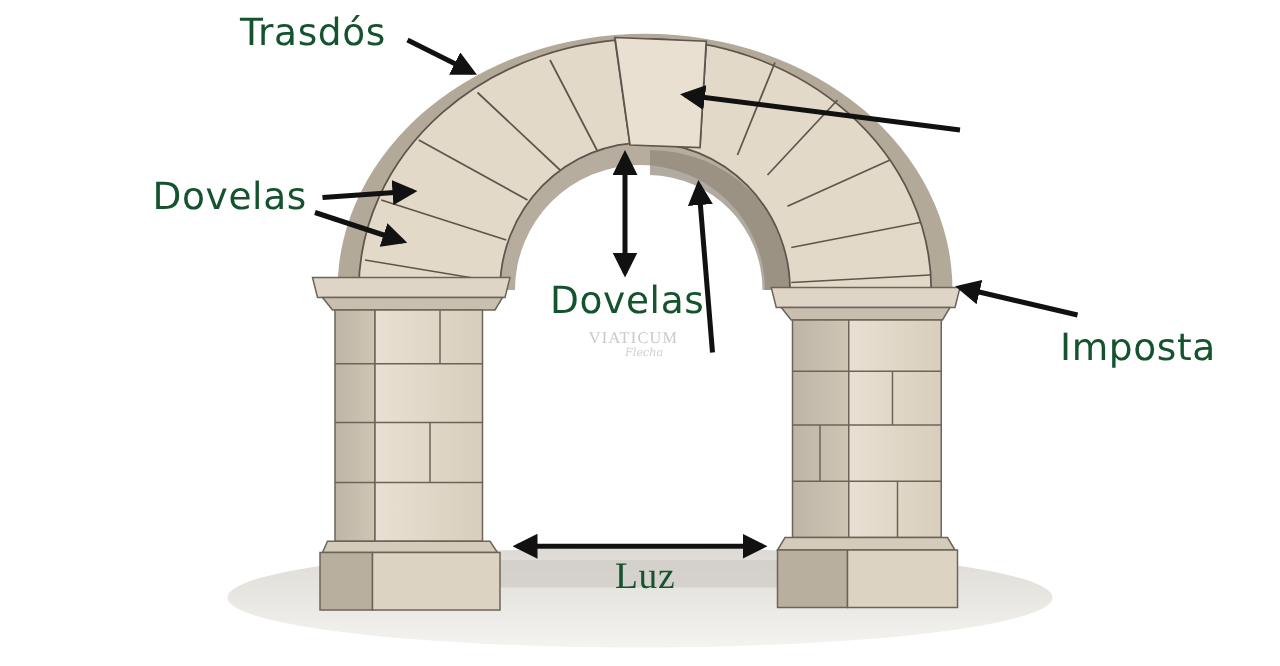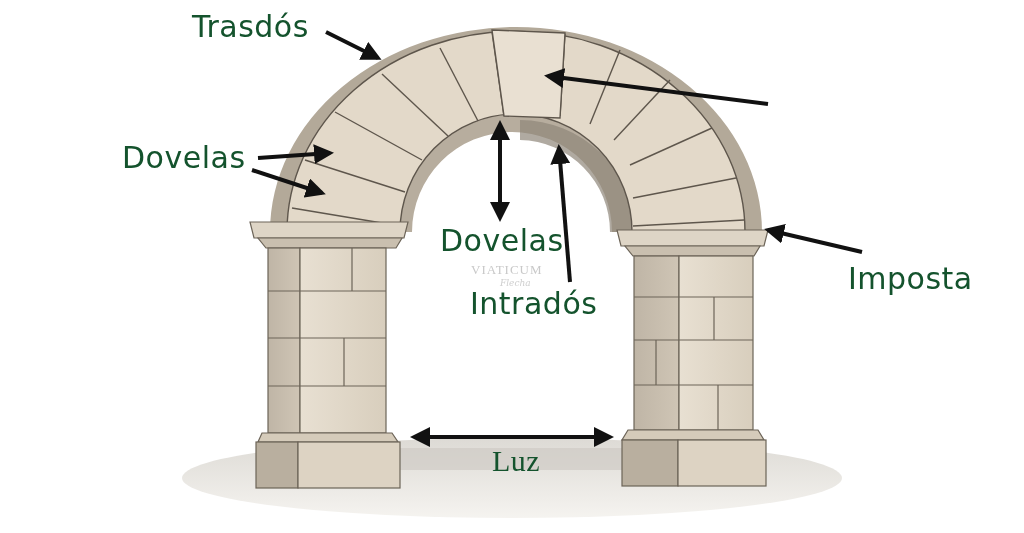--- a/index.html
+++ b/index.html
@@ -112,16 +112,15 @@
   </svg>
 
   
   <div class="wm-main" style="left:471px; top:262px;">VIATICUM</div>
   <div class="wm-sub" style="left:500px; top:278px;">Flecha</div>
 
   
   <div class="label" style="left:192px; top:12px;">Trasdós</div>
   <div class="label" style="left:122px; top:143px;">Dovelas</div>
   <div class="label" style="left:440px; top:226px;">Dovelas</div>
-  <div class="label" style="left:470px; top:289px;">Intradós</div>
   <div class="label" style="left:848px; top:264px;">Imposta</div>
   <div class="label" style="left:492px; top:446px;font-family:Liberation Serif, serif;">Luz</div>
 </div>
 
 </body></html>

